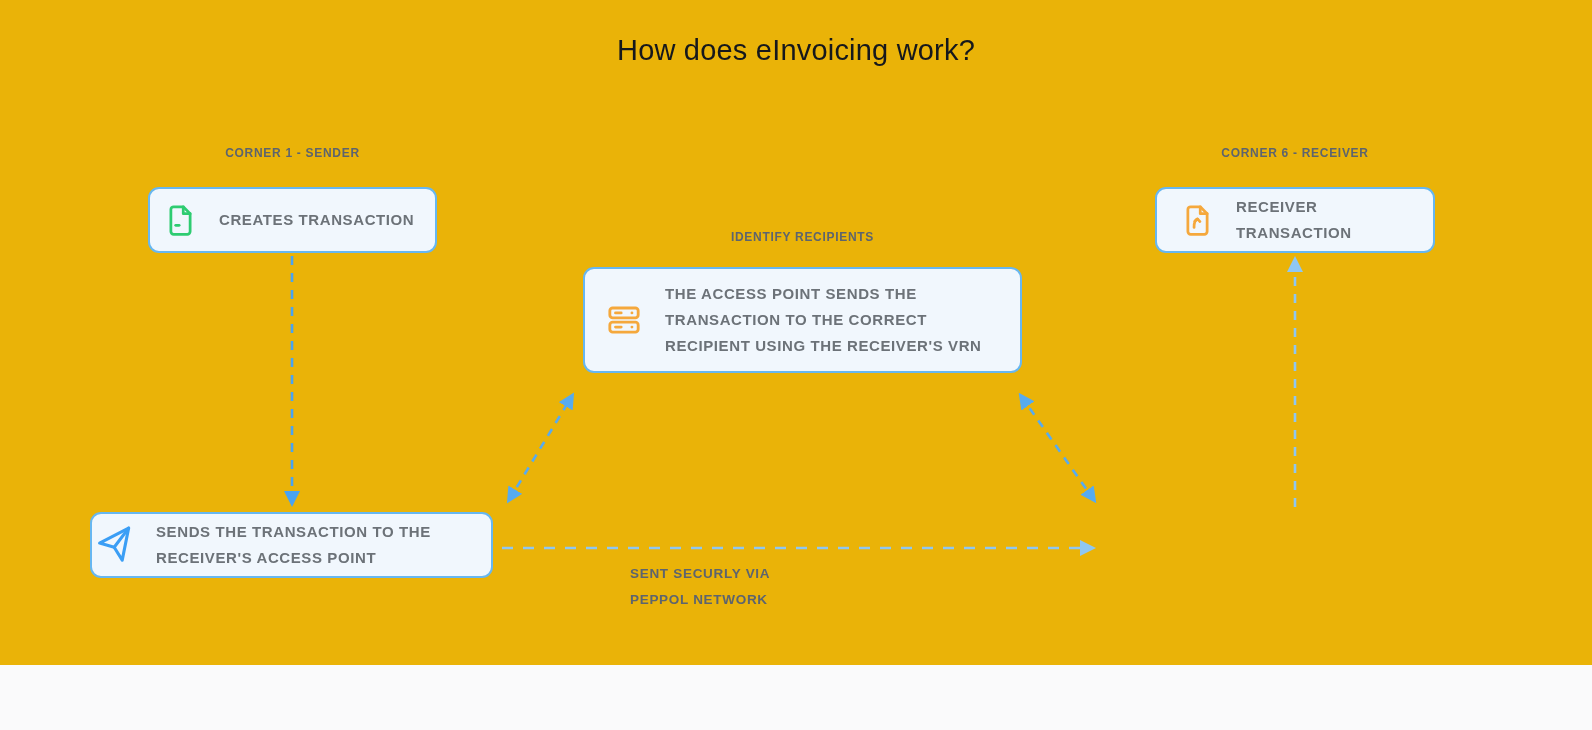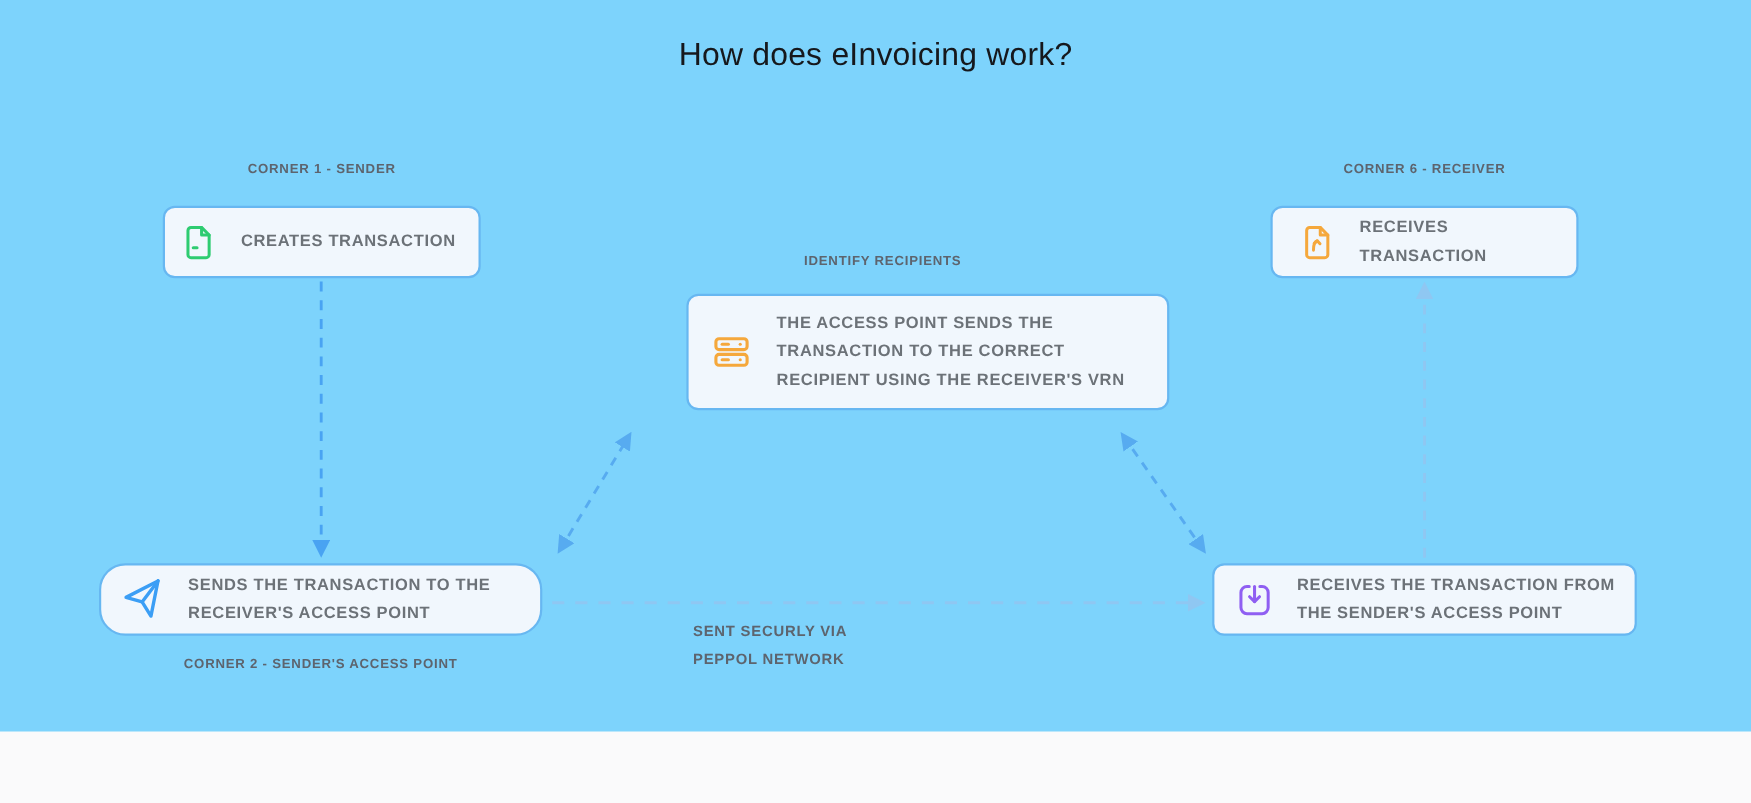--- a/index.html
+++ b/index.html
@@ -1,21 +1,21 @@
 <!DOCTYPE html>
 <html><head>
 <meta charset="utf-8">
 <style>
   * { margin: 0; padding: 0; box-sizing: border-box; }
   html, body { width: 1592px; height: 730px; background: #fafafb; }
   body { font-family: "Liberation Sans", sans-serif; position: relative; overflow: hidden; }
 
   .canvas {
     position: absolute; left: 0; top: 0; width: 1592px; height: 665px;
-    background: #7dd3fc;
+    background: #eab308;
   }
 
   .title {
     position: absolute; left: 0; top: 34px; width: 1592px;
     text-align: center; font-size: 29px; font-weight: 500; color: #16181c;
     letter-spacing: 0.2px;
   }
 
   .node-label {
     position: absolute; text-align: center;
@@ -32,22 +32,22 @@
     gap: 22px;
   }
   .node-box .icon { flex: 0 0 auto; display: flex; align-items: center; justify-content: center; }
   .node-box .box-text {
     font-size: 15px; font-weight: 700; color: #6c7278;
     letter-spacing: 0.6px; line-height: 26px;
   }
 
   #box-corner1 { left: 148px; top: 187px; width: 289px; height: 66px; padding-left: 14px; }
   #box-corner4 { left: 1155px; top: 187px; width: 280px; height: 66px; padding-left: 24px; }
-  #box-access  { left: 583px;  top: 267px; width: 439px; height: 106px; padding-left: 20px; margin-left: 41px; }
-  #box-corner2 { left: 90px;   top: 512px; width: 403px; height: 66px; padding-left: 20px; border-radius: 24px; }
+  #box-access  { left: 583px;  top: 267px; width: 439px; height: 106px; padding-left: 20px; }
+  #box-corner2 { left: 90px;   top: 512px; width: 403px; height: 66px; padding-left: 5px; }
   #box-corner3 { left: 1102px; top: 512px; width: 386px; height: 66px; padding-left: 20px; }
 
   #label-corner1 { left: 148px;  top: 146px; width: 289px; }
   #label-corner4 { left: 1155px; top: 146px; width: 280px; }
   #label-access  { left: 583px;  top: 230px; width: 439px; }
   #label-corner2 { left: 90px;   top: 596px; width: 403px; }
   #label-corner3 { left: 1102px; top: 596px; width: 386px; }
 
   #box-access .box-text  { width: 330px; }
   #box-corner2 .box-text { width: 305px; }
@@ -102,21 +102,21 @@
   <div class="node-label" id="label-corner4">CORNER 6 - RECEIVER</div>
   <div class="node-box" id="box-corner4">
     <span class="icon">
       <svg width="33" height="33" viewBox="0 0 24 24" fill="none" stroke="#f5a83c" stroke-width="2" stroke-linecap="round" stroke-linejoin="round">
         <path d="M14 2H7a2 2 0 0 0-2 2v16a2 2 0 0 0 2 2h10a2 2 0 0 0 2-2V7z"></path>
         <path d="M14 2v5h5"></path>
         <path d="M9.5 17c0-3.5 0.5-5.5 2.5-6"></path>
         <path d="M10 12.5 12 10.8l1.8 2"></path>
       </svg>
     </span>
-    <span class="box-text">RECEIVES TRANSACTION</span>
+    <span class="box-text">RECEIVER TRANSACTION</span>
   </div>
 
   <div class="node-label" id="label-access">IDENTIFY RECIPIENTS</div>
   <div class="node-box" id="box-access">
     <span class="icon">
       <svg width="38" height="34" viewBox="0 0 24 24" fill="none" stroke="#f5a83c" stroke-width="2" stroke-linecap="round" stroke-linejoin="round">
         <rect x="2" y="3.5" width="20" height="7" rx="2"></rect>
         <rect x="2" y="13.5" width="20" height="7" rx="2"></rect>
         <path d="M6 7h4"></path>
           <path d="M17.6 7h.01"></path>
@@ -129,31 +129,20 @@
 
   <div class="node-box" id="box-corner2">
     <span class="icon">
       <svg width="37" height="37" viewBox="0 0 24 24" fill="none" stroke="#3b9ef5" stroke-width="2" stroke-linecap="round" stroke-linejoin="round" style="transform: rotate(-8deg);">
         <path d="M22 2 11 13"></path>
         <path d="M22 2 15 22 11 13 2 9z"></path>
       </svg>
     </span>
     <span class="box-text">SENDS THE TRANSACTION TO THE RECEIVER'S ACCESS POINT</span>
   </div>
-  <div class="node-label" id="label-corner2">CORNER 2 - SENDER'S ACCESS POINT</div>
 
-  <div class="node-box" id="box-corner3">
-    <span class="icon">
-      <svg width="33" height="33" viewBox="0 0 24 24" fill="none" stroke="#8f5ff2" stroke-width="2" stroke-linecap="round" stroke-linejoin="round">
-        <path d="M8.5 3H7a4 4 0 0 0-4 4v10a4 4 0 0 0 4 4h10a4 4 0 0 0 4-4V7a4 4 0 0 0-4-4h-1.5"></path>
-        <path d="M12 3v10"></path>
-        <path d="M8.7 9.8 12 13l3.3-3.2"></path>
-      </svg>
-    </span>
-    <span class="box-text">RECEIVES THE TRANSACTION FROM THE SENDER'S ACCESS POINT</span>
-  </div>
 
   <div class="network-note">
     <div>SENT SECURLY VIA</div>
     <div>PEPPOL NETWORK</div>
   </div>
 
 </div>
 
 </body></html>

